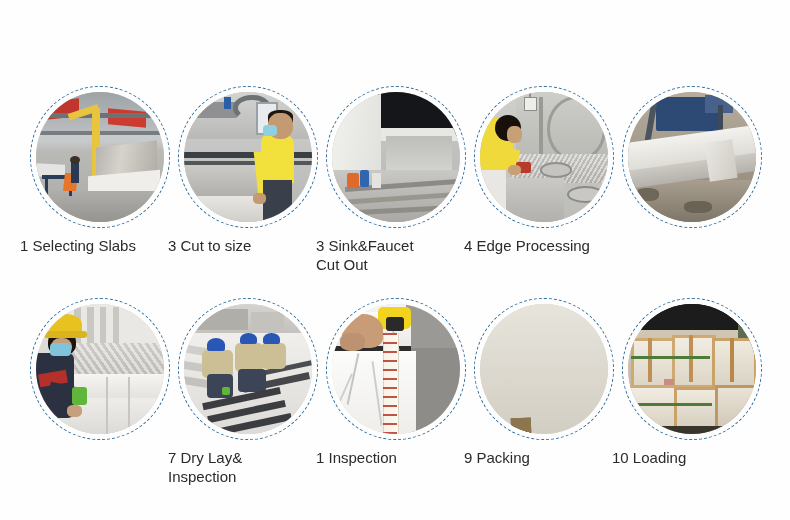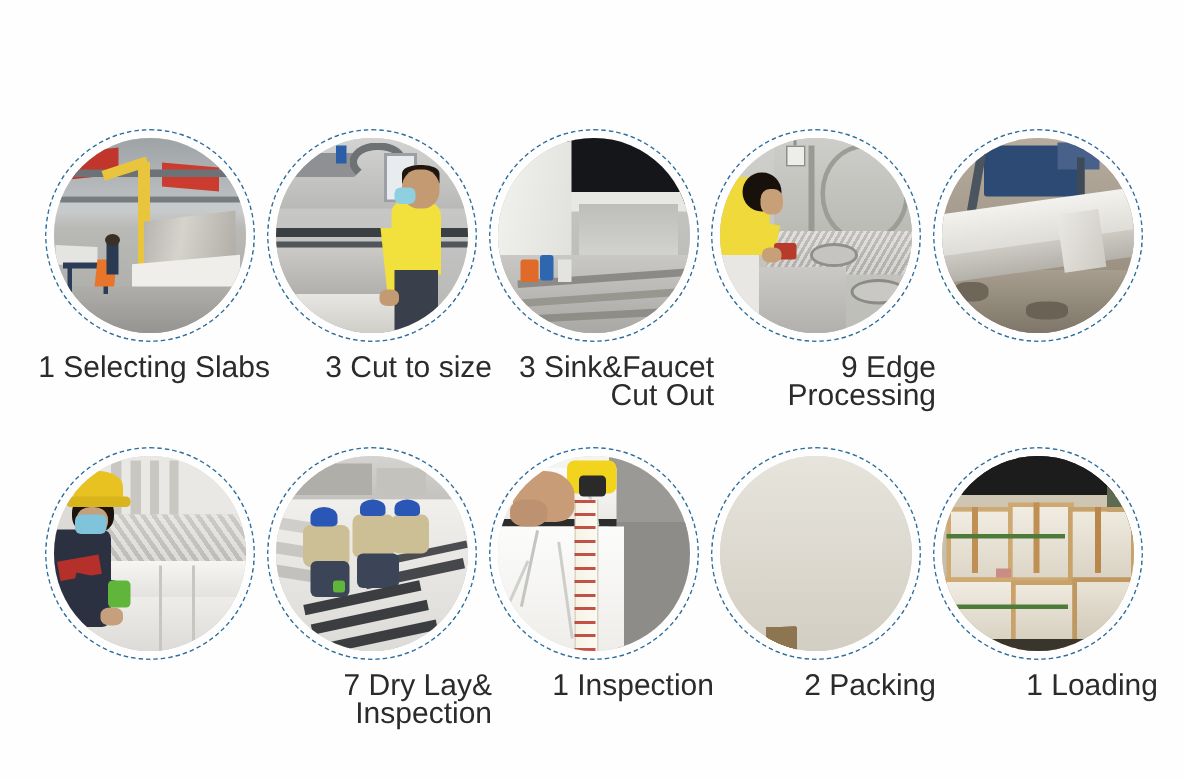--- a/index.html
+++ b/index.html
@@ -86,22 +86,22 @@
   .photo {
     position: absolute;
     left: 0; top: 0;
     width: 100%; height: 100%;
     overflow: hidden;
   }
 
   
   .caption {
     margin-top: 8px;
-    text-align: right;
-    font-size: 20px;
+    text-align: left;
+    font-size: 15px;
     line-height: 19px;
     color: #2b2b2b;
     font-family: "Liberation Sans", sans-serif;
     width: 160px;
     white-space: pre-line;
   }
 
   
   .sky      { position:absolute; }
   .blk      { position:absolute; }
@@ -397,21 +397,21 @@
               <div class="blk shirt"></div>
               <div class="blk arm"></div>
             <div class="blk head"></div>
               <div class="blk face"></div>
             <div class="blk tool"></div>
               <div class="blk hand"></div>
           </div>
         </div>
         <div class="bubble-ring"></div>
       </div>
-      <div class="caption">9 Edge Processing</div>
+      <div class="caption">4 Edge Processing</div>
     </div>
 
     <div class="step">
       <div class="bubble-wrap">
         <div class="bubble">
           <div class="photo p5">
             <div class="blk mach"></div>
               <div class="blk mach2"></div>
             <div class="blk arm"></div>
               <div class="blk arm2"></div>
@@ -533,21 +533,21 @@
               <div class="blk hole"></div>
             <div class="blk woodR"></div>
               <div class="blk woodR2"></div>
             <div class="blk woodB"></div>
               <div class="blk base"></div>
               <div class="blk blk"></div>
           </div>
         </div>
         <div class="bubble-ring"></div>
       </div>
-      <div class="caption">2 Packing</div>
+      <div class="caption">9 Packing</div>
     </div>
 
     <div class="step">
       <div class="bubble-wrap">
         <div class="bubble">
           <div class="photo p10">
             <div class="blk ceil"></div>
               <div class="blk wallR"></div>
             <div class="blk cr1"></div>
               <div class="blk cr2"></div>
@@ -559,18 +559,18 @@
             <div class="blk pink"></div>
             <div class="blk cr4"></div>
               <div class="blk cr5"></div>
               <div class="blk cr6"></div>
             <div class="blk strap2"></div>
             <div class="blk floor"></div>
           </div>
         </div>
         <div class="bubble-ring"></div>
       </div>
-      <div class="caption">1 Loading</div>
+      <div class="caption">10 Loading</div>
     </div>
 
   </div>
 
 </div>
 
 </body></html>

